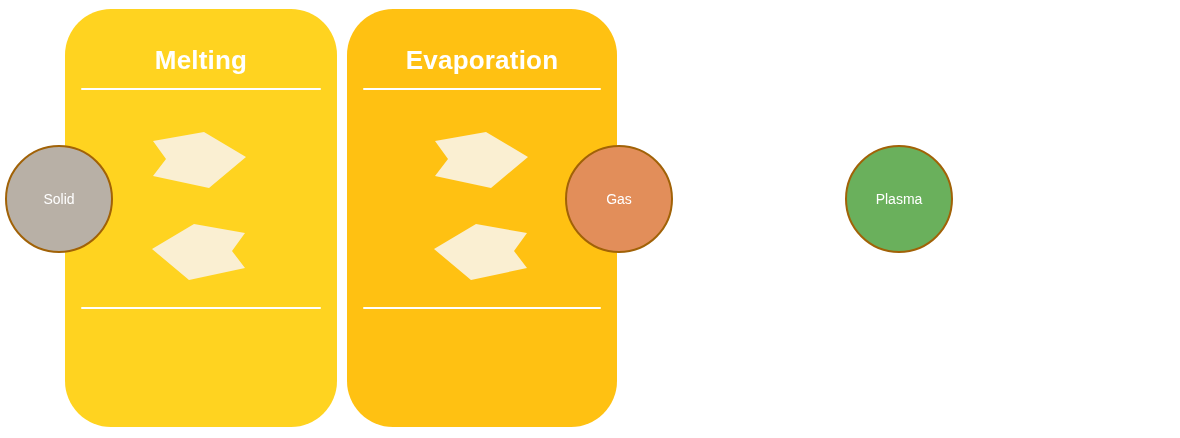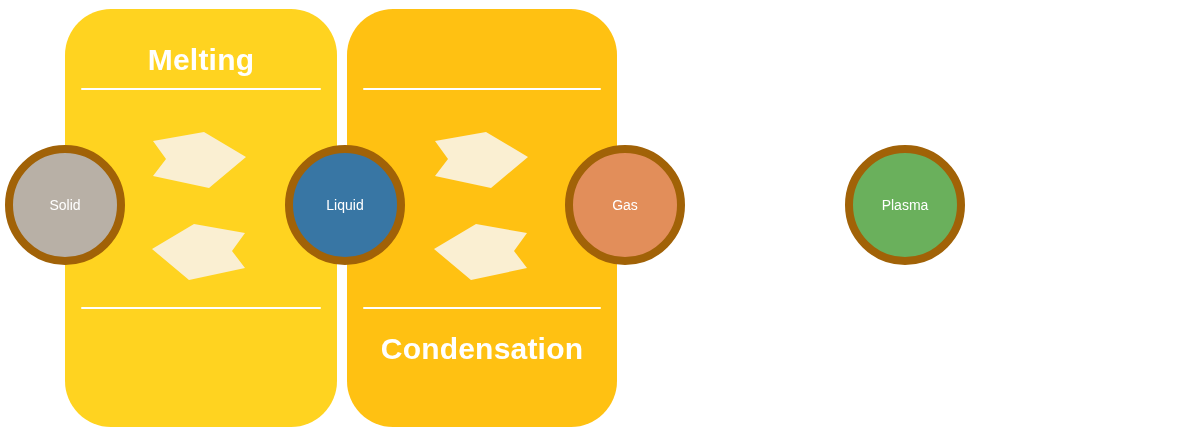--- a/index.html
+++ b/index.html
@@ -23,21 +23,21 @@
   }
   .panel-1 { left: 65px;  width: 272px; }
   .panel-2 { left: 347px; width: 270px; }
   .panel-3 { left: 627px; width: 270px; }
 
   .panel-title {
     position: absolute;
     left: 0;
     right: 0;
     text-align: center;
-    font-size: 30px;
+    font-size: 26px;
     line-height: 26px;
     font-weight: bold;
     letter-spacing: 0.2px;
   }
   .title-top    { top: 38px; }
   .title-bottom { top: 327px; }
 
   .rule {
     position: absolute;
     left: 16px;
@@ -56,21 +56,21 @@
     display: block;
   }
   .arrow-right { top: 120px; }
   .arrow-left  { top: 212px; }
 
   .state-circle {
     position: absolute;
     top: 145px;
     width: 104px;
     height: 104px;
-    border: 8px solid #a16207;
+    border: 2px solid #a16207;
     border-radius: 50%;
     display: flex;
     align-items: center;
     justify-content: center;
     font-size: 14px;
     line-height: 16px;
   }
   .circle-solid  { left: 5px; }
   .circle-liquid { left: 285px; }
   .circle-gas    { left: 565px; }
@@ -87,37 +87,34 @@
     <svg class="arrow arrow-right" viewBox="0 0 100 62" xmlns="http://www.w3.org/2000/svg" style="color: rgb(250, 239, 210);">
       <polygon points="4,12 55,3 97,28 60,59 4,47 17,30" fill="currentColor"></polygon>
     </svg>
     <svg class="arrow arrow-left" viewBox="0 0 100 62" xmlns="http://www.w3.org/2000/svg" style="color: rgb(250, 239, 210);">
       <polygon points="96,12 45,3 3,28 40,59 96,47 83,30" fill="currentColor"></polygon>
     </svg>
     <div class="rule rule-bottom" style="background-color: rgb(255, 255, 255);"></div>
   </section>
 
   <section class="panel panel-2" style="background-color: rgb(255, 193, 18);">
+    <div class="panel-title title-top">Evaporation</div>
     <div class="rule rule-top" style="background-color: rgb(255, 255, 255);"></div>
     <svg class="arrow arrow-right" viewBox="0 0 100 62" xmlns="http://www.w3.org/2000/svg" style="color: rgb(250, 239, 210);">
       <polygon points="4,12 55,3 97,28 60,59 4,47 17,30" fill="currentColor"></polygon>
     </svg>
     <svg class="arrow arrow-left" viewBox="0 0 100 62" xmlns="http://www.w3.org/2000/svg" style="color: rgb(250, 239, 210);">
       <polygon points="96,12 45,3 3,28 40,59 96,47 83,30" fill="currentColor"></polygon>
     </svg>
     <div class="rule rule-bottom" style="background-color: rgb(255, 255, 255);"></div>
-    <div class="panel-title title-bottom">Condensation</div>
   </section>
 
 
   <div class="state-circle circle-solid" style="background-color: rgb(184, 176, 166);">
     <span>Solid</span>
-  </div>
-  <div class="state-circle circle-liquid" style="background-color: rgb(56, 118, 164);">
-    <span>Liquid</span>
   </div>
   <div class="state-circle circle-plasma" style="background-color: rgb(106, 176, 92);">
     <span>Plasma</span>
   </div>
   <div class="state-circle circle-gas" style="background-color: rgb(226, 142, 90);">
     <span>Gas</span>
   </div>
 
 </div>
 

